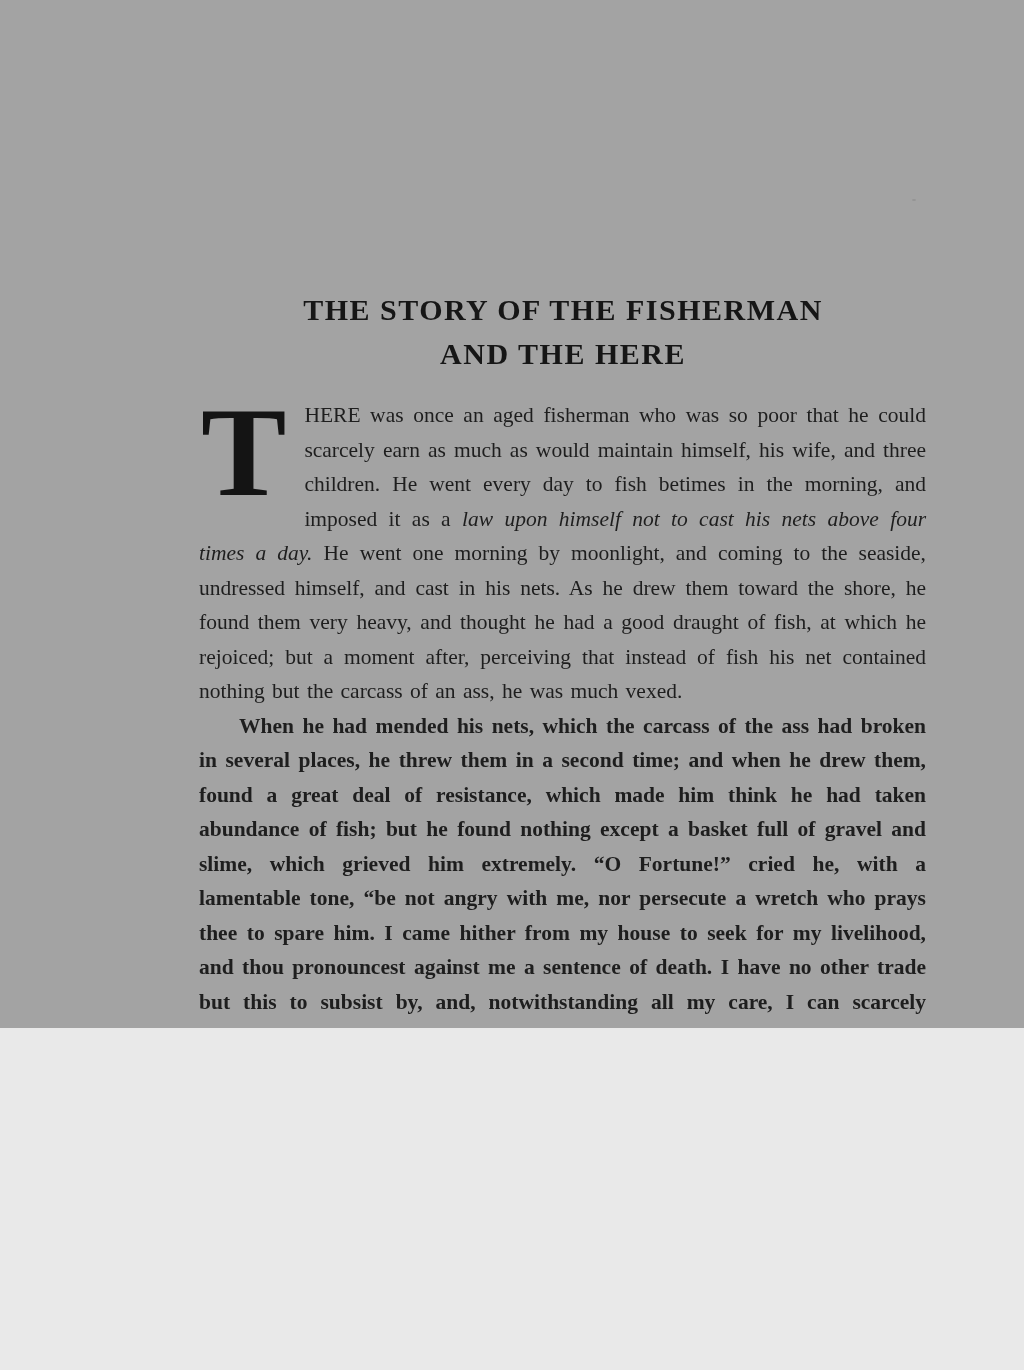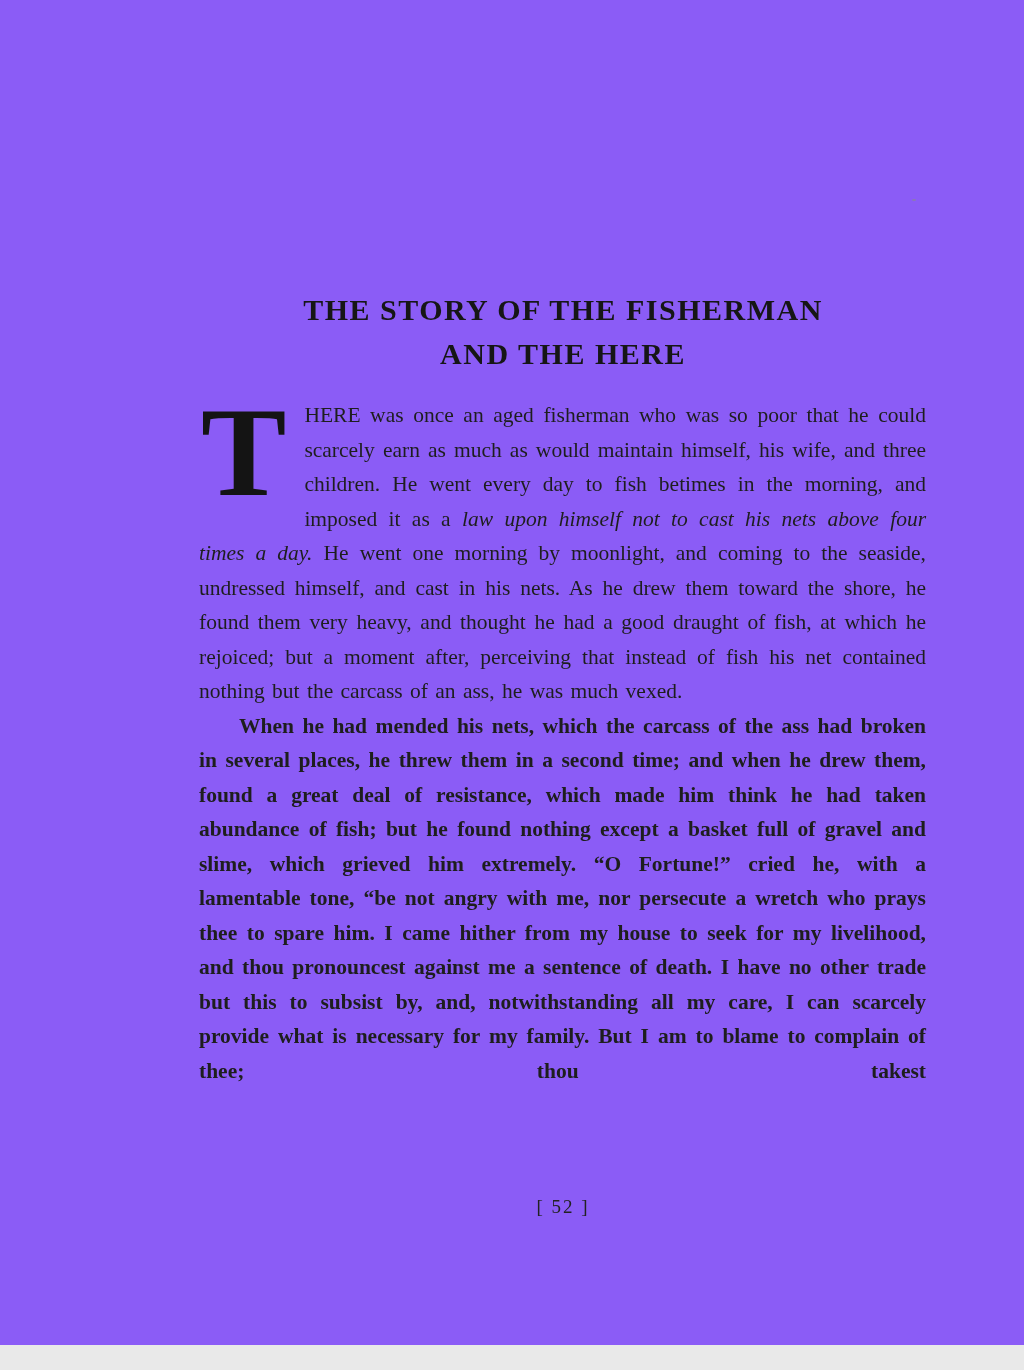--- a/index.html
+++ b/index.html
@@ -3,23 +3,23 @@
 <meta charset="utf-8">
 <style>
   html, body {
     margin: 0;
     padding: 0;
     background: #e9e9e9;
   }
   .page {
     position: relative;
     width: 1024px;
-    height: 1345px;
+    height: 1028px;
     margin: 0 auto;
-    background: #8b5cf6;
+    background: #a3a3a3;
     color: #1c1c1c;
     font-family: "Liberation Serif", "DejaVu Serif", serif;
     overflow: hidden;
   }
   .scan-speck {
     position: absolute;
     left: 912px;
     top: 199px;
     width: 4px;
     height: 2px;

